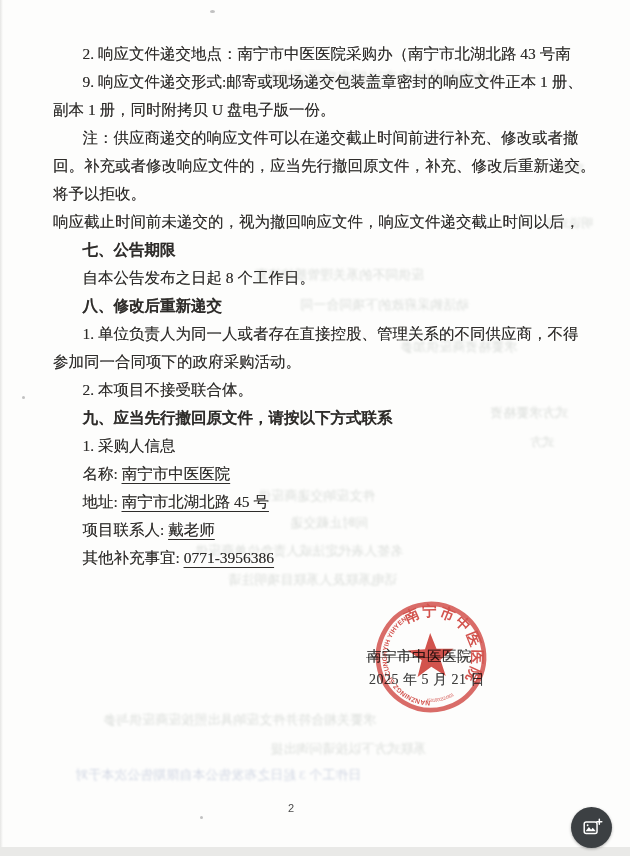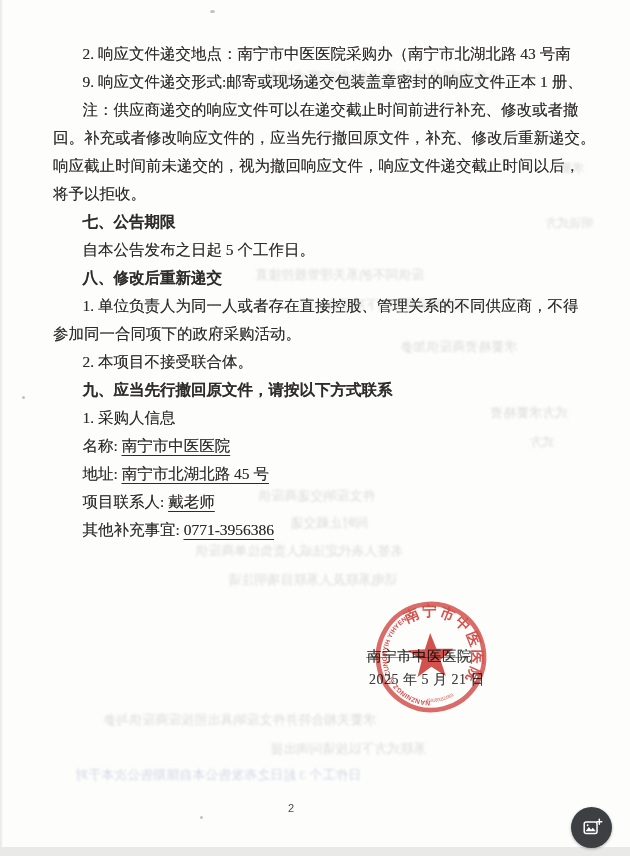--- a/index.html
+++ b/index.html
@@ -82,26 +82,27 @@
       <div class="bleed" style="left: 195px; top: 542px; font-size: 13px;">名签人表代定法或人责负位单商应供</div>
       <div class="bleed" style="left: 228px; top: 571px; font-size: 13px;">话电系联及人系联目项明注请</div>
       <div class="bleed" style="left: 103px; top: 711px; font-size: 13px;">求要关相合符并件文应响具出照按应商应供与参</div>
       <div class="bleed" style="left: 270px; top: 740px; font-size: 13px;">系联式方下以按请问询出提</div>
       <div class="bleed" style="left: 75px; top: 766px; font-size: 13px; color: rgb(147, 160, 192);">日作工个 3 起日之布发告公本自限期告公次本于对</div>
     </div>
 
   <div class="doc">
       <div class="line indent"><span>2. 响应文件递交地点：南宁市中医医院采购办（南宁市北湖北路 43 号南</span></div>
       <div class="line indent"><span>9. 响应文件递交形式:邮寄或现场递交包装盖章密封的响应文件正本 1 册、</span></div>
+      <div class="line"><span>副本 1 册，同时附拷贝 U 盘电子版一份。</span></div>
       <div class="line indent"><span>注：供应商递交的响应文件可以在递交截止时间前进行补充、修改或者撤</span></div>
       <div class="line"><span>回。补充或者修改响应文件的，应当先行撤回原文件，补充、修改后重新递交。</span></div>
+      <div class="line"><span>将予以拒收。</span></div>
       <div class="line"><span>响应截止时间前未递交的，视为撤回响应文件，响应文件递交截止时间以后，</span></div>
-      <div class="line"><span>将予以拒收。</span></div>
       <div class="line indent bold"><span>七、公告期限</span></div>
-      <div class="line indent"><span>自本公告发布之日起 5 个工作日。</span></div>
+      <div class="line indent"><span>自本公告发布之日起 8 个工作日。</span></div>
       <div class="line indent bold"><span>八、修改后重新递交</span></div>
       <div class="line indent"><span>1. 单位负责人为同一人或者存在直接控股、管理关系的不同供应商，不得</span></div>
       <div class="line"><span>参加同一合同项下的政府采购活动。</span></div>
       <div class="line indent"><span>2. 本项目不接受联合体。</span></div>
       <div class="line indent bold"><span>九、应当先行撤回原文件，请按以下方式联系</span></div>
       <div class="line indent"><span>1. 采购人信息</span></div>
       <div class="line indent"><span>名称: </span><span class="u">南宁市中医医院</span></div>
       <div class="line indent"><span>地址: </span><span class="u">南宁市北湖北路 45 号</span></div>
       <div class="line indent"><span>项目联系人: </span><span class="u">戴老师</span></div>
       <div class="line indent"><span>其他补充事宜: </span><span class="u">0771-3956386</span></div>

